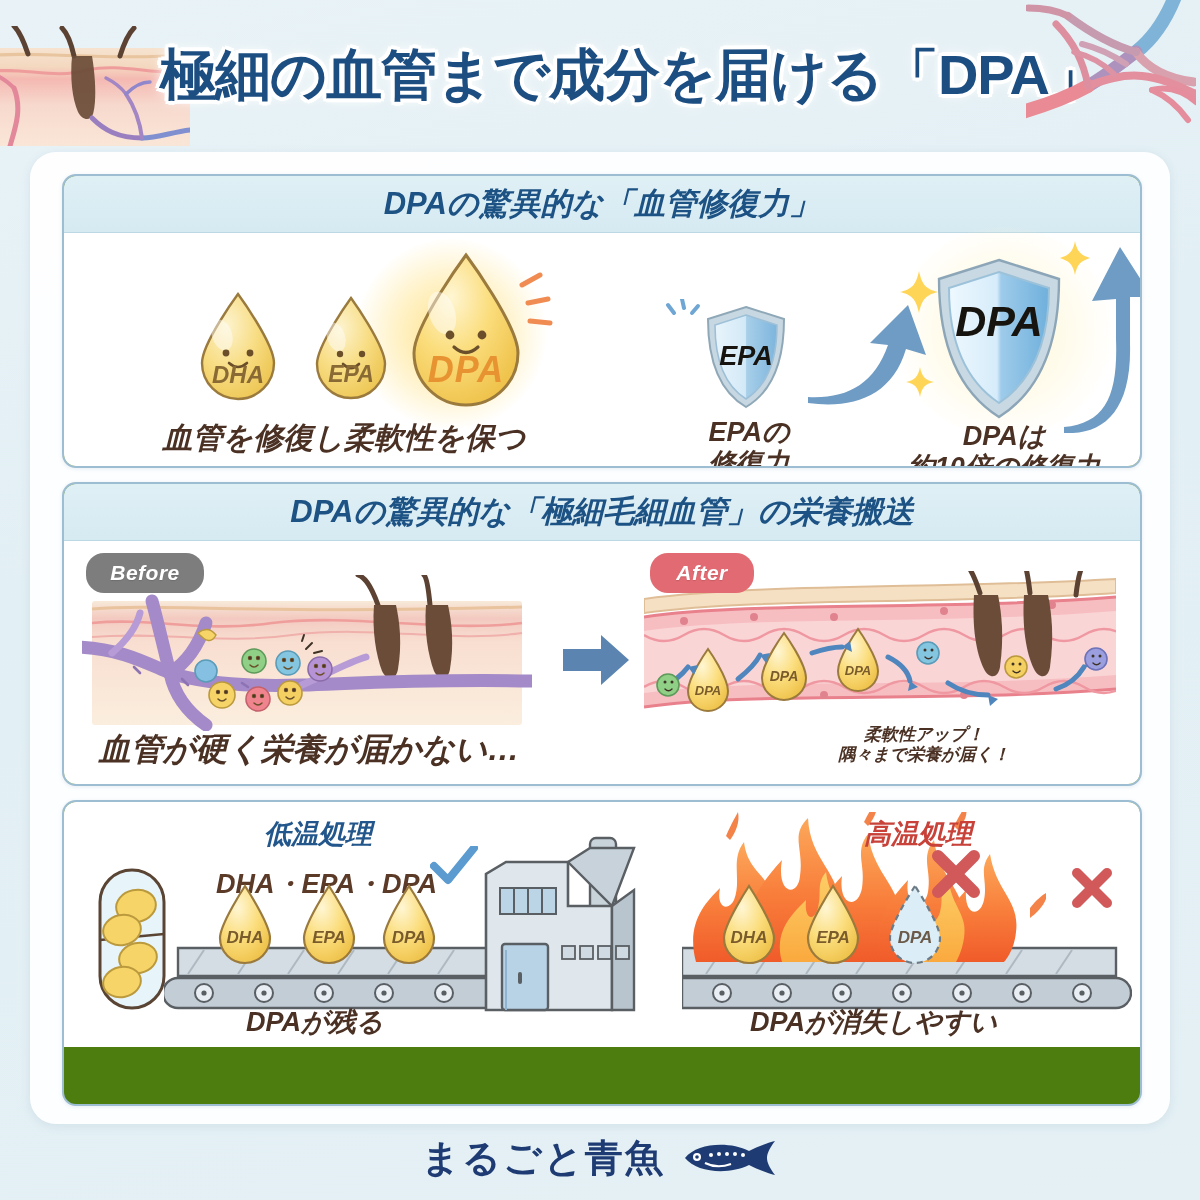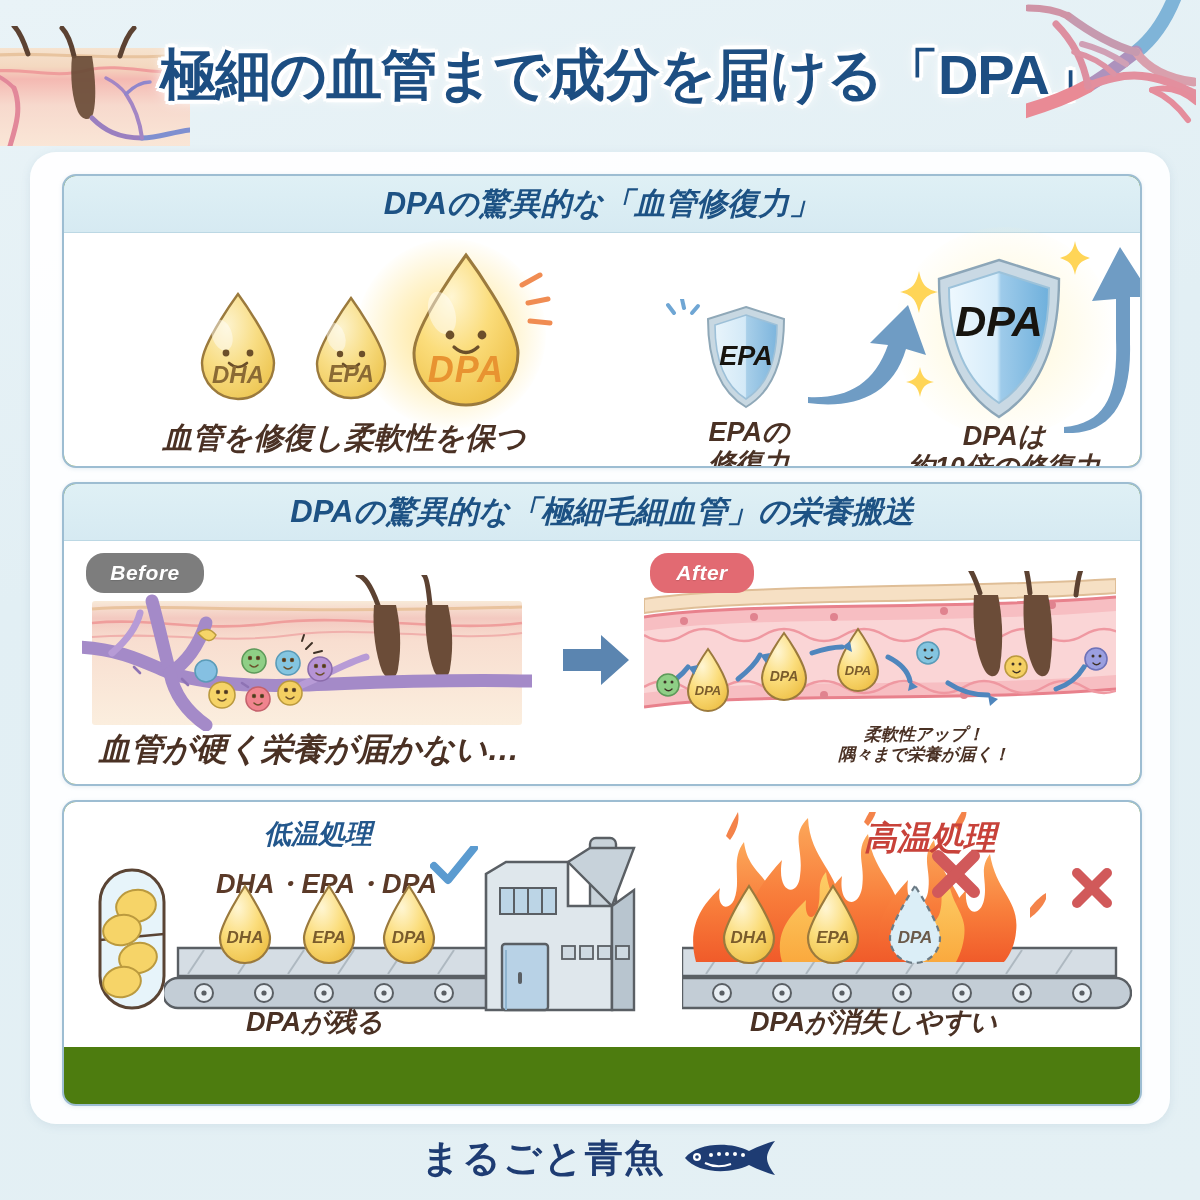--- a/index.html
+++ b/index.html
@@ -94,21 +94,21 @@
     text-shadow:0 1px 1px rgba(0,0,0,0.12);
     z-index:6;
   }
   .badge-before{background:#7d7d7d;}
   .badge-after{background:#e26a72;}
 
   .scene{position:absolute;overflow:hidden;}
 
   
   .lbl-cold{position:absolute;font-size:27px;font-weight:bold;color:#23578c;white-space:nowrap;}
-  .lbl-hot{position:absolute;font-size:33px;font-weight:bold;color:#c8423a;white-space:nowrap;}
+  .lbl-hot{position:absolute;font-size:27px;font-weight:bold;color:#c8423a;white-space:nowrap;}
   .lbl-chain{position:absolute;font-size:27px;font-weight:bold;color:#5b3a28;white-space:nowrap;}
   .foot-lbl{position:absolute;font-size:27px;font-weight:bold;color:#4a3124;white-space:nowrap;}
 
   
   .footer{position:absolute;left:0;top:1128px;width:1200px;height:60px;
     display:flex;align-items:center;justify-content:center;gap:14px;}
   .brand{font-size:38px;font-weight:bold;color:#1e3c73;
          font-family:"DejaVu Serif","Liberation Serif",serif;letter-spacing:2px;}
 </style>
 </head>

